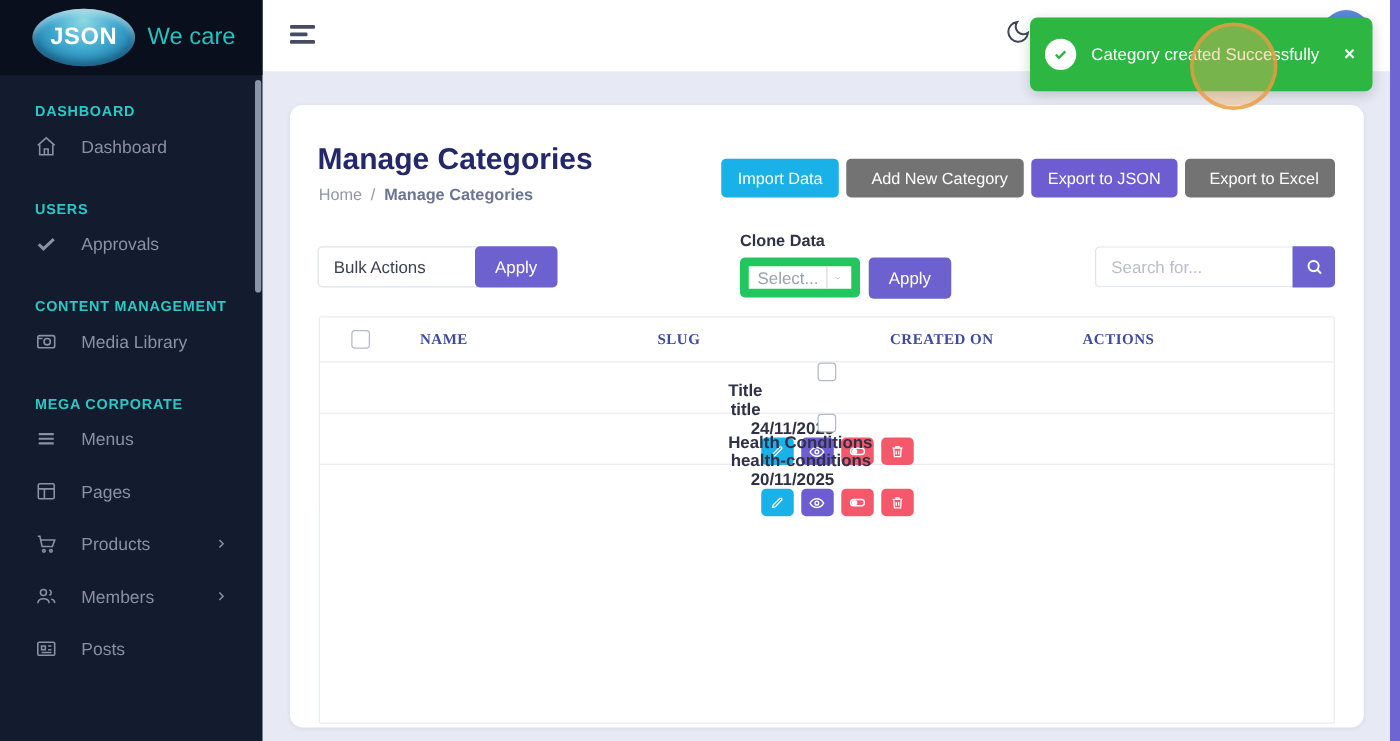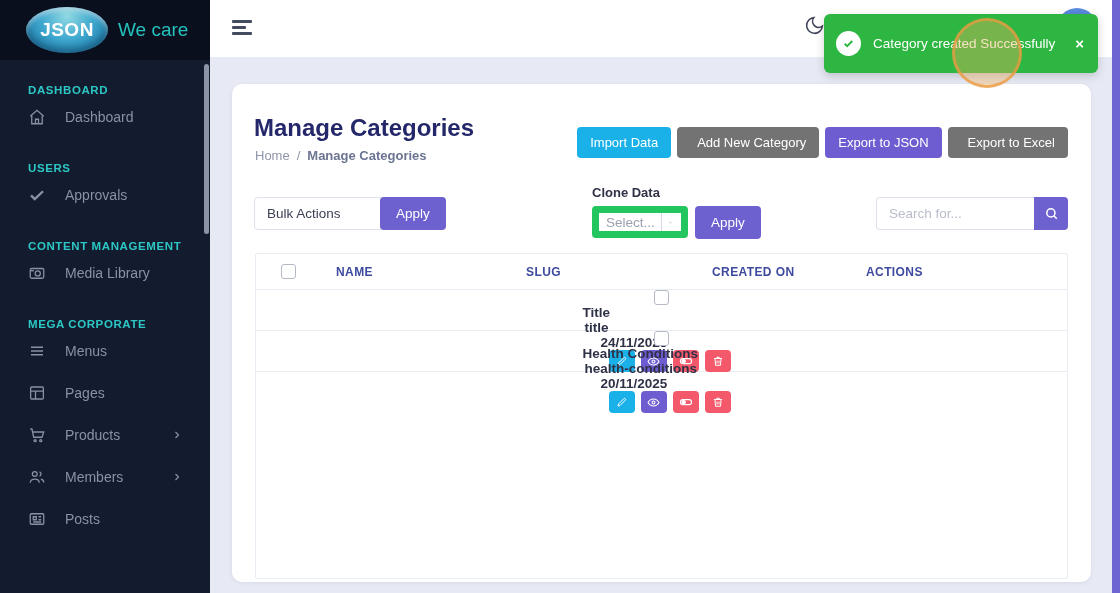--- a/index.html
+++ b/index.html
@@ -64,21 +64,21 @@
   .search-group { position:absolute; right:23px; top:113px; display:flex; }
   .search-input { width:158px; height:33px; border:1px solid #dfe2ec; border-right:none; border-radius:4px 0 0 4px;
     padding:0 12px; font-size:13.5px; color:#3a3f52; outline:none; font-family:inherit; }
   .search-input::placeholder { color:#b9bdc9; }
   .search-btn { width:34px; height:33px; background:#6c61ce; border:none; border-radius:0 4px 4px 0;
     display:flex; align-items:center; justify-content:center; cursor:pointer; }
 
   
   .table-wrap { position:absolute; left:23px; right:23px; top:169px; bottom:3px; border:1px solid #e9ecf3; border-radius:2px; }
   .t-row { display:flex; align-items:center; border-bottom:1px solid #e9ecf3; }
-  .t-head { height:36px; }
+  .t-head { height:36px;font-family:Liberation Serif, serif; }
   .t-body-row { height:41px;flex-direction:column; }
   .c1 { width:64px; display:flex; justify-content:center; }
   .c2 { width:190px; padding-left:16px; }
   .c3 { width:186px; padding-left:16px; }
   .c4 { width:154px; padding-left:16px; }
   .c5 { flex:1; padding-left:16px; display:flex; align-items:center; gap:6px; }
   .th { font-size:12px; font-weight:bold; color:#3d4a9e; letter-spacing:.4px; }
   .td { font-size:13.5px; font-weight:bold; color:#2f3146; }
   .checkbox { width:15px; height:15px; border:1.5px solid #b6bac6; border-radius:3px; background:#fff; cursor:pointer; }
   .act-btn { width:26px; height:22px; border:none; border-radius:4px; display:inline-flex; align-items:center;

